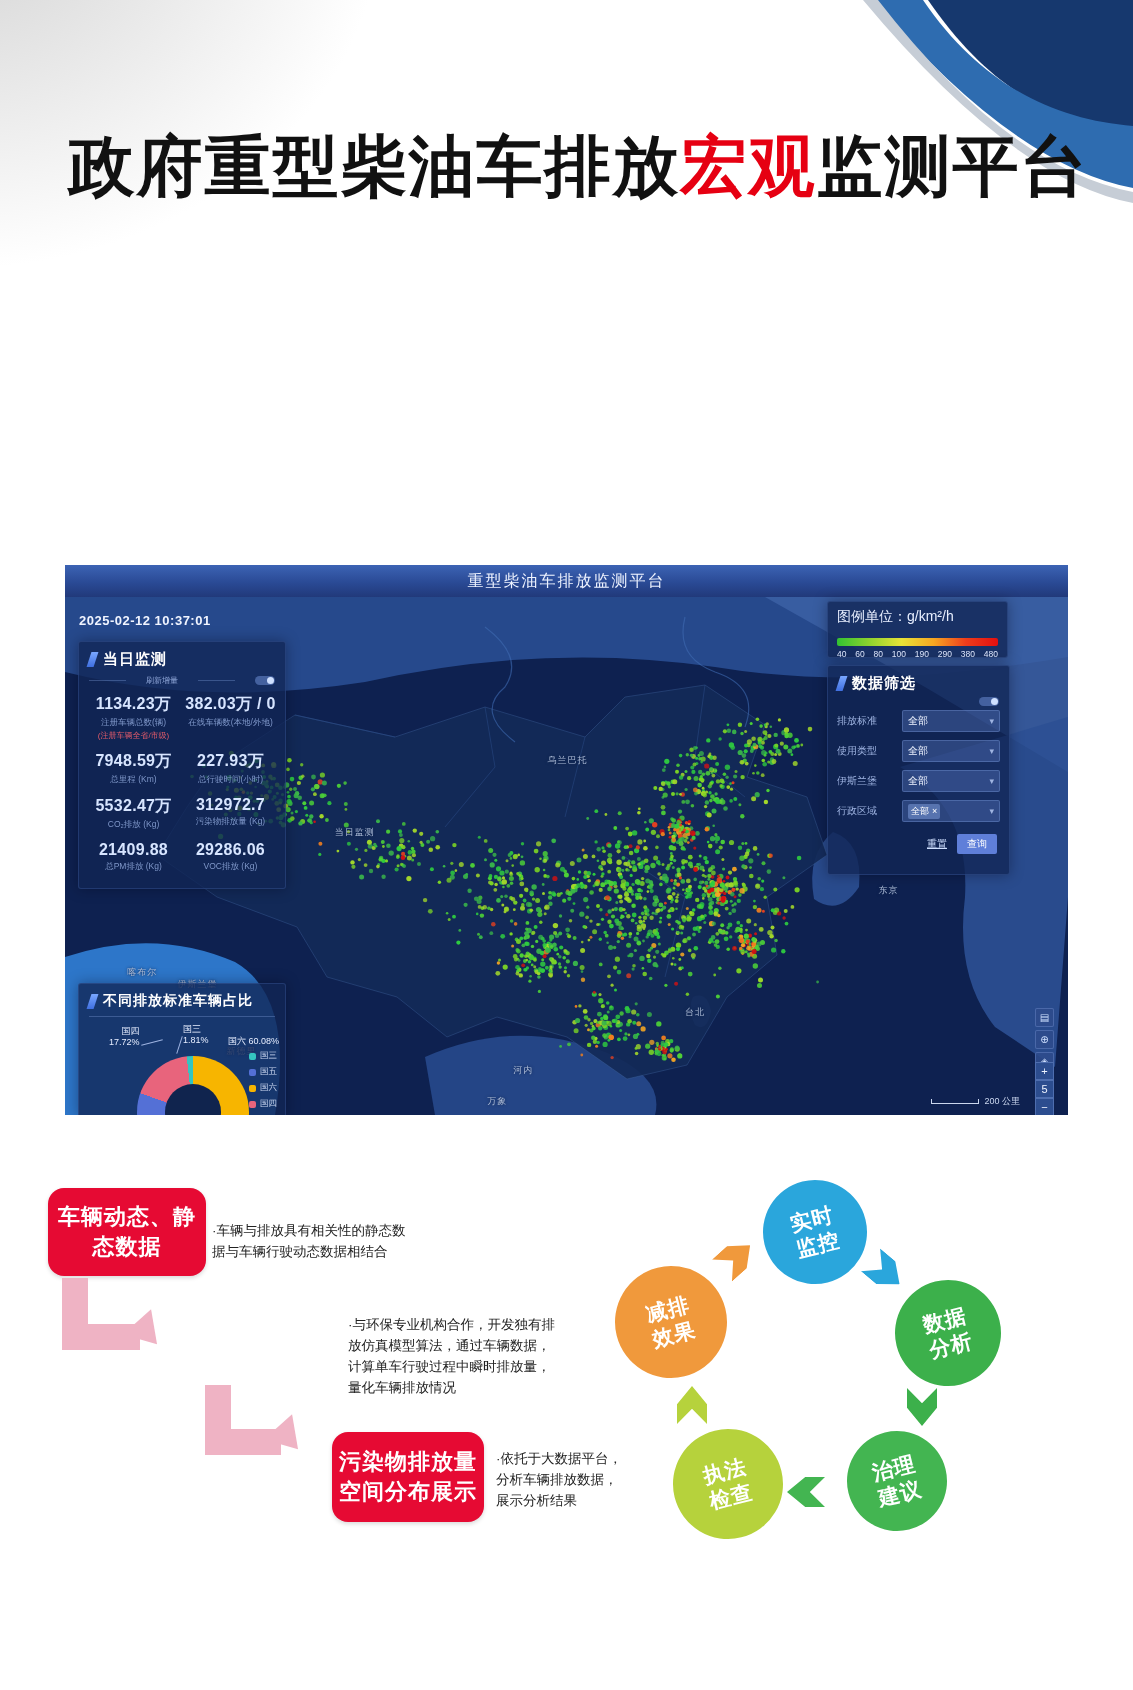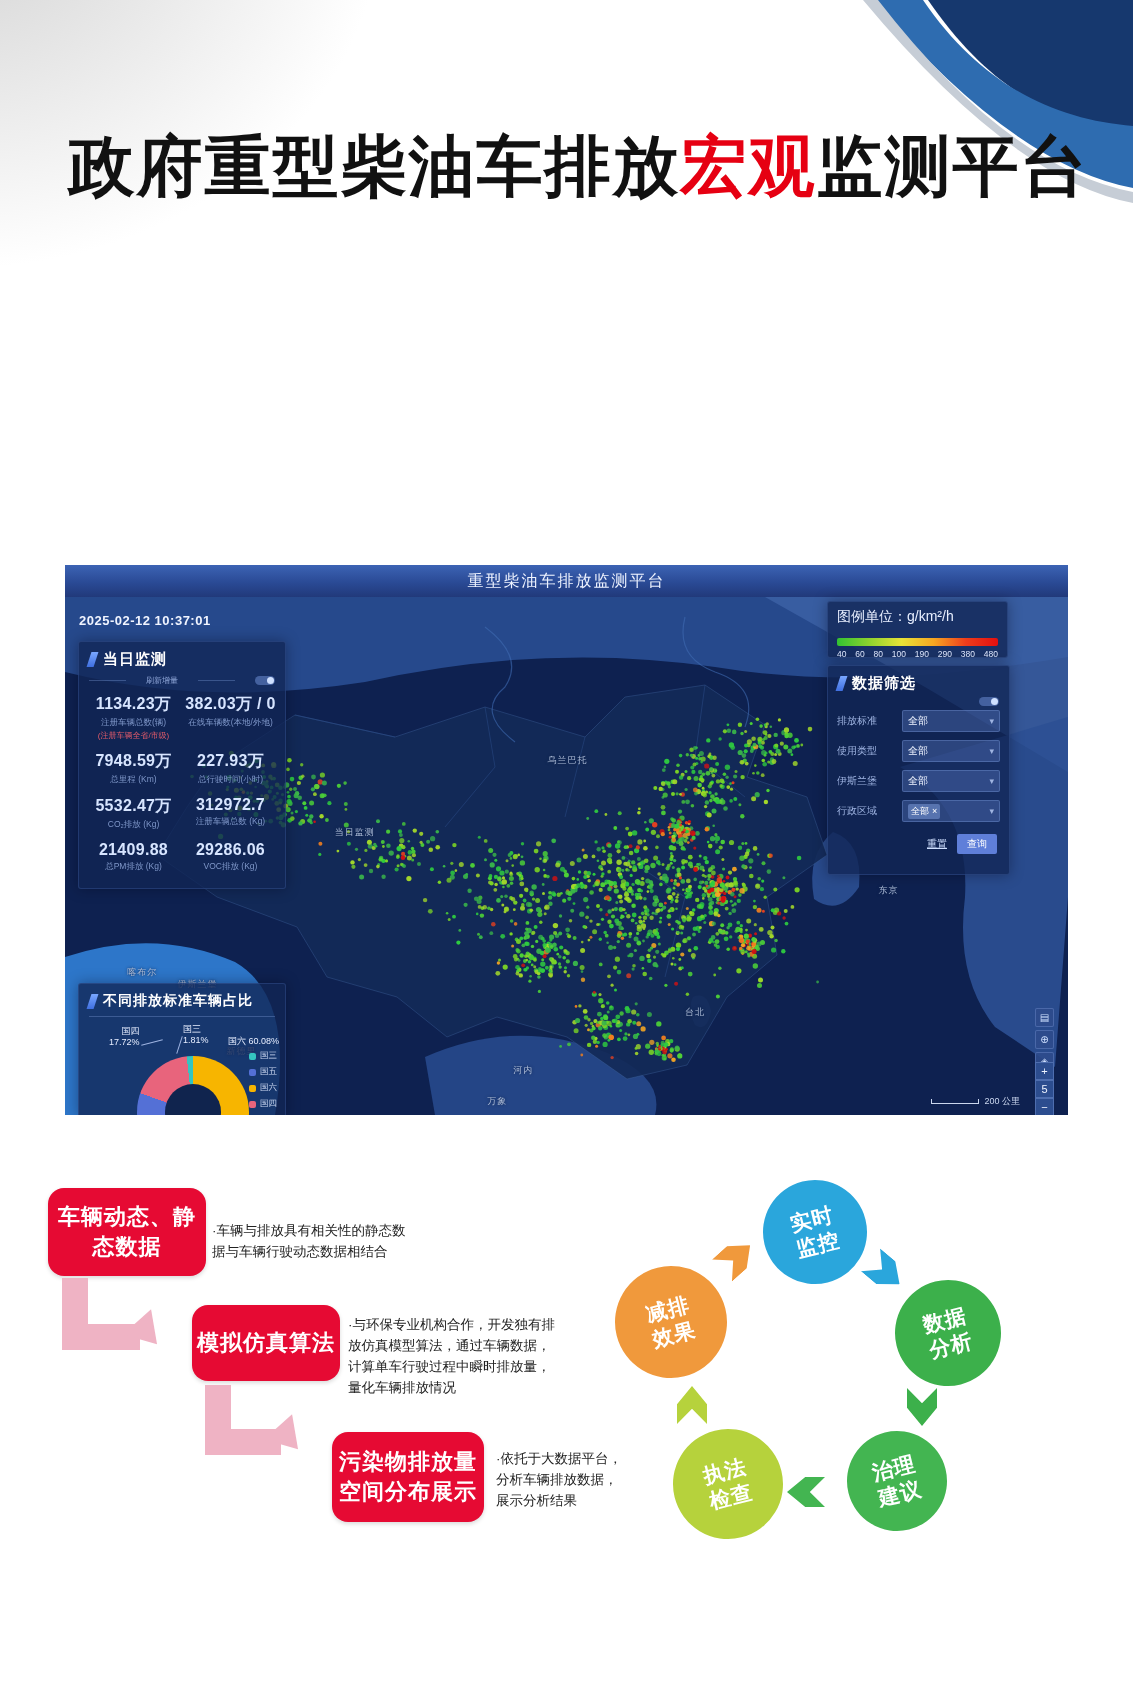--- a/index.html
+++ b/index.html
@@ -1757,21 +1757,21 @@
       <div class="stat">
             <div class="v">227.93万</div>
             <div class="l">总行驶时间(小时)</div>
           </div>
       <div class="stat">
             <div class="v">5532.47万</div>
             <div class="l">CO₂排放 (Kg)</div>
           </div>
       <div class="stat">
             <div class="v">312972.7</div>
-            <div class="l">注册车辆总数 (Kg)</div>
+            <div class="l">污染物排放量 (Kg)</div>
           </div>
       <div class="stat">
             <div class="v">21409.88</div>
             <div class="l">总PM排放 (Kg)</div>
           </div>
       <div class="stat">
             <div class="v">29286.06</div>
             <div class="l">VOC排放 (Kg)</div>
           </div>
     </div>
@@ -1898,23 +1898,20 @@
 <div class="note" style="left:212px;top:1220px;">
   <div>·车辆与排放具有相关性的静态数</div>
       <div>据与车辆行驶动态数据相结合</div>
 </div>
 <div class="parrow" style="left:62px;top:1278px;width:120px;height:72px;">
   <div class="vb" style="height:46px;"></div>
       <div class="hb" style="left:0;top:46px;width:78px;height:26px;"></div>
   <div class="head" style="left:66px;top:40px;border-top:30px solid #efb3c4;transform:rotate(-42deg);"></div>
 </div>
 
-<div class="rbox" style="left:192px;top:1305px;width:148px;height:76px;">
-  <span>模拟仿真算法</span>
-</div>
 <div class="note" style="left:348px;top:1314px;">
   <div>·与环保专业机构合作，开发独有排</div>
       <div>放仿真模型算法，通过车辆数据，</div>
   <div>计算单车行驶过程中瞬时排放量，</div>
       <div>量化车辆排放情况</div>
 </div>
 <div class="parrow" style="left:205px;top:1385px;width:120px;height:70px;">
   <div class="vb" style="height:44px;"></div>
       <div class="hb" style="left:0;top:44px;width:76px;height:26px;"></div>
   <div class="head" style="left:64px;top:38px;border-top:30px solid #efb3c4;transform:rotate(-42deg);"></div>

